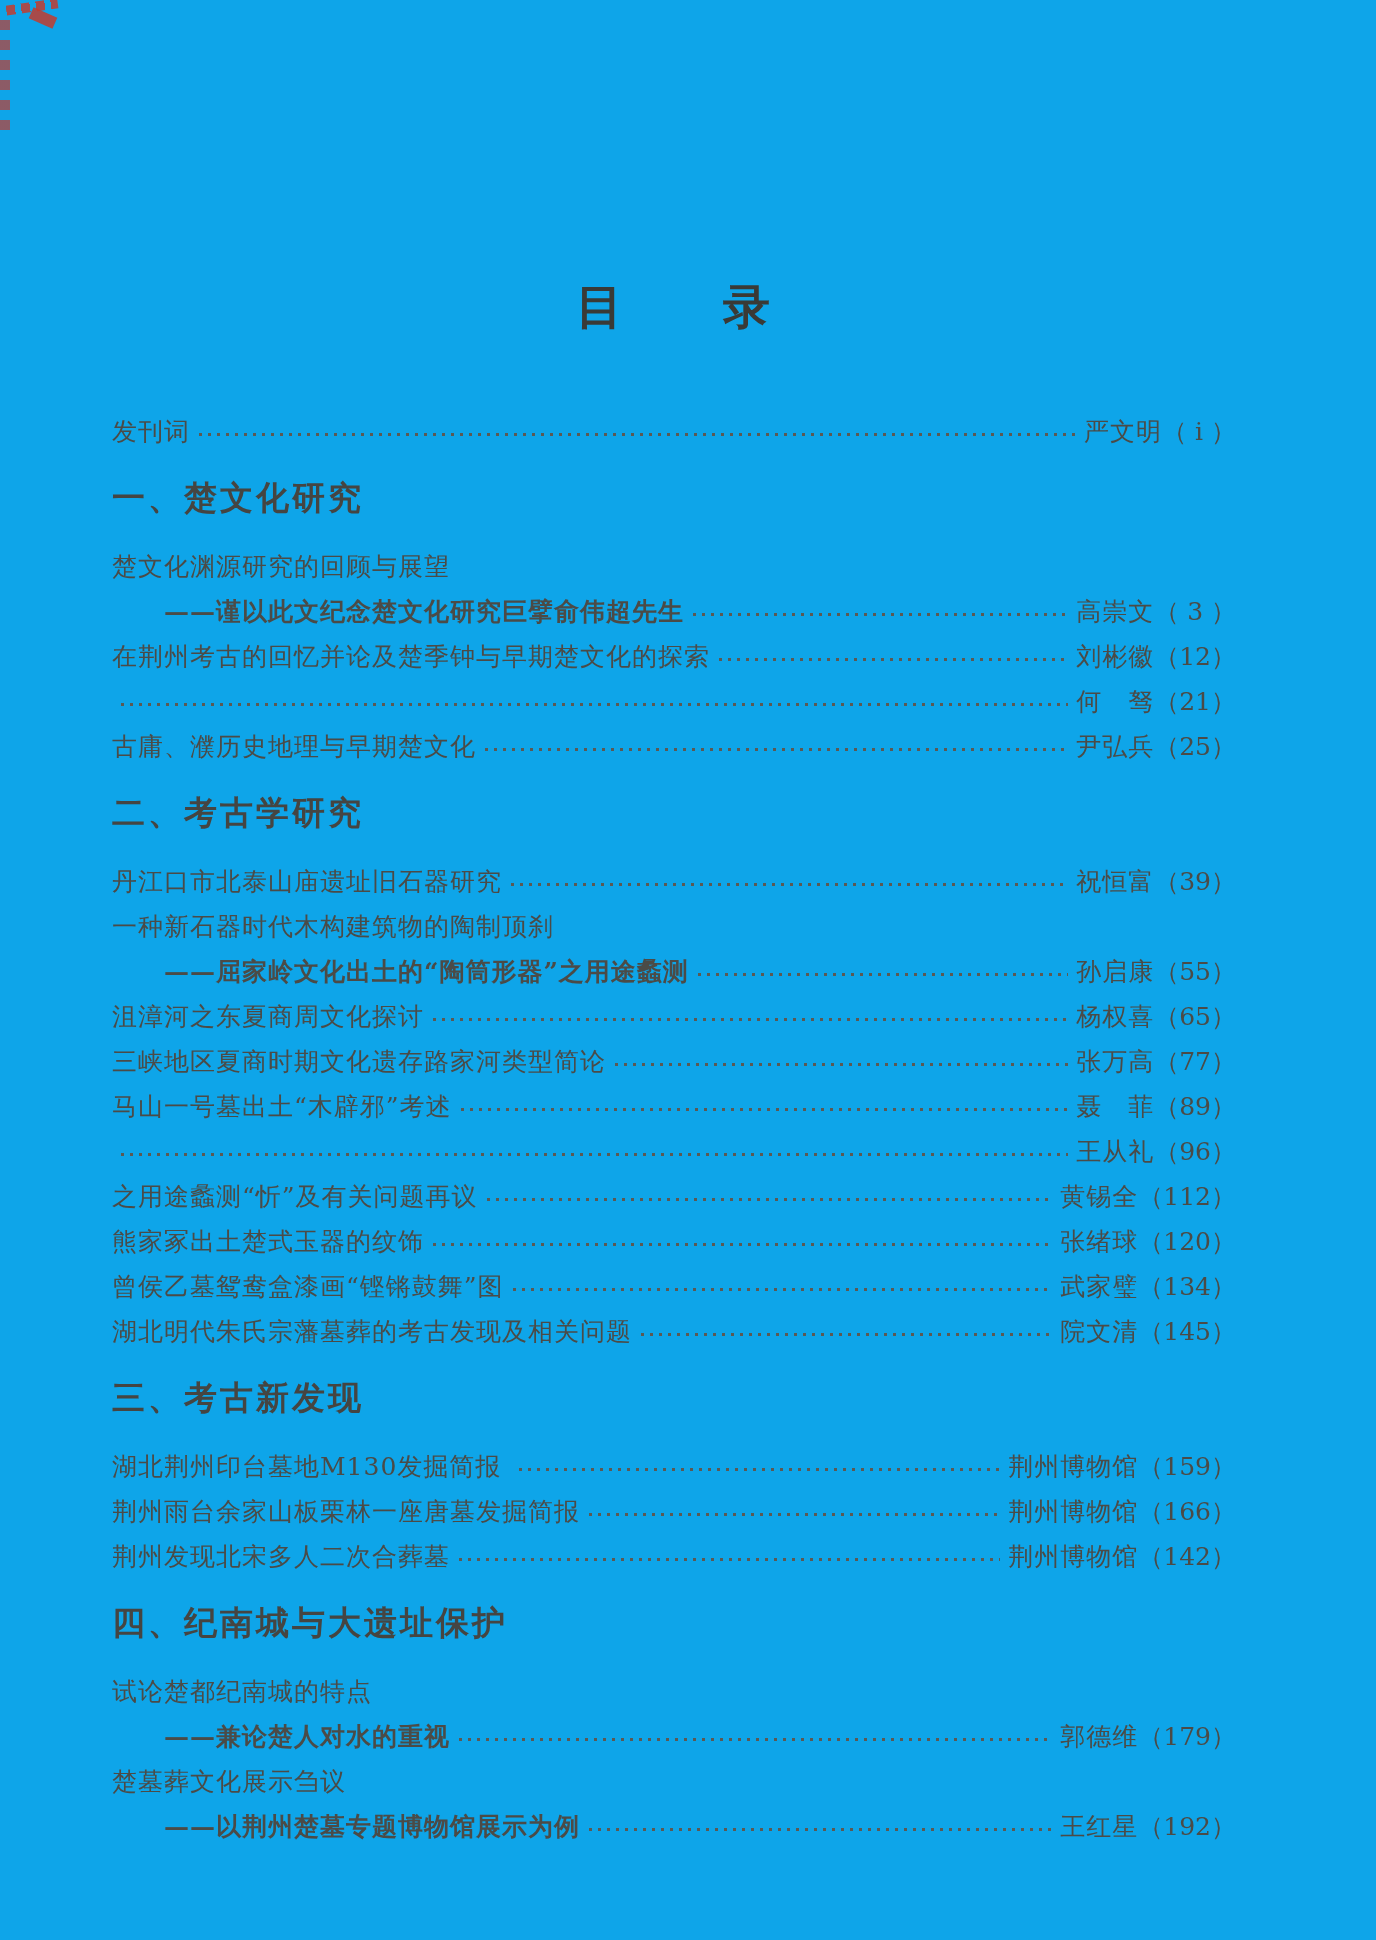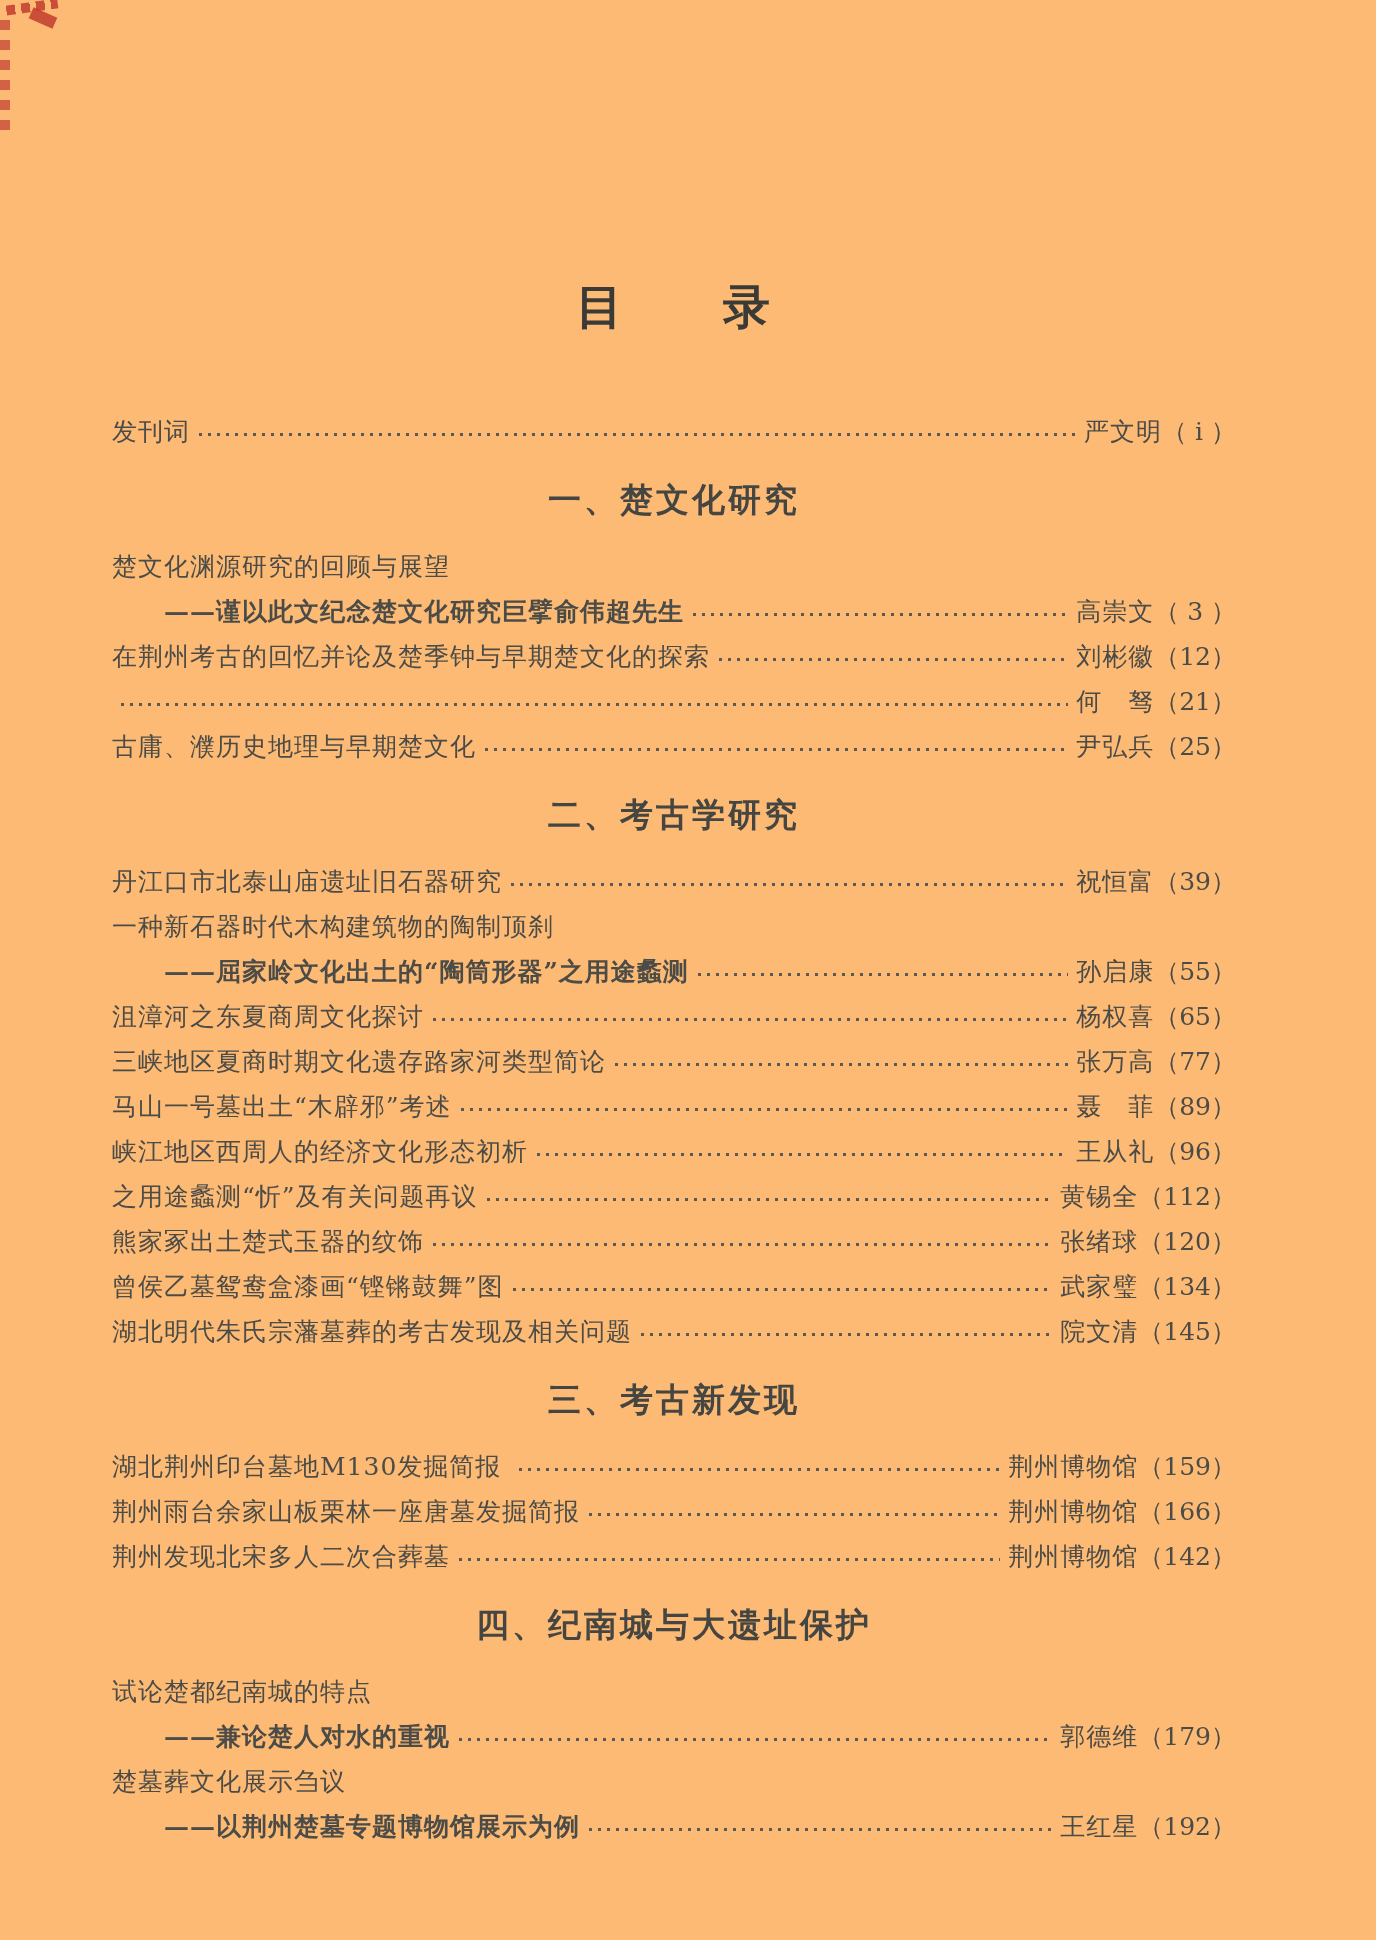--- a/index.html
+++ b/index.html
@@ -3,21 +3,21 @@
 <meta charset="utf-8">
 <style>
   html,body{margin:0;padding:0;}
   body{
     width:1376px;height:1940px;
     background:#e8e8e6;
     font-family:"DejaVu Serif","Liberation Serif",serif;
   }
   .page{
     position:relative;width:1376px;height:1940px;
-    background:#fdba74;overflow:hidden;color:#4b4b47;
+    background:#0ea5e9;overflow:hidden;color:#4b4b47;
   }
   
   .mark{position:absolute;background:#c23b2e;opacity:.85;}
   .mark.m1{left:6px;top:2px;width:52px;height:10px;transform:rotate(-8deg);
     background:repeating-linear-gradient(90deg,#c23b2e 0 9px,rgba(0,0,0,0) 9px 15px);}
   .mark.m2{left:0;top:20px;width:10px;height:118px;
     background:repeating-linear-gradient(180deg,#c23b2e 0 10px,rgba(0,0,0,0) 10px 20px);opacity:.7;}
   .mark.m3{left:30px;top:12px;width:26px;height:12px;transform:rotate(24deg);}
 
   .content{position:absolute;left:112px;top:0;width:1124px;}
@@ -45,22 +45,21 @@
     background-size:9px 45px;
     background-repeat:repeat-x;
     background-position:0 3px;
   }
   .eauthor{flex:0 0 auto;white-space:pre;}
   .epage{flex:0 0 auto;white-space:pre;letter-spacing:0;}
 
   .sec-heading{
     height:45px;line-height:45px;
     margin-top:24px;margin-bottom:21px;
-    text-align:center;
-    font-family:Liberation Serif, serif;
+    font-family:Liberation Mono, monospace;
     font-weight:700;font-size:33px;letter-spacing:3px;
     color:#454542;
   }
 </style>
 </head>
 <body>
 
 <div class="page">
   <div class="mark m1"></div>
   <div class="mark m2"></div>
@@ -145,21 +144,20 @@
     </div>
 
     <div class="row">
       <span class="etitle">马山一号墓出土“木辟邪”考述</span>
       <span class="leader"></span>
       <span class="eauthor">聂　菲</span>
       <span class="epage">（89）</span>
     </div>
 
     <div class="row">
-      <span class="etitle">峡江地区西周人的经济文化形态初析</span>
       <span class="leader"></span>
       <span class="eauthor">王从礼</span>
       <span class="epage">（96）</span>
     </div>
 
     <div class="row">
       <span class="etitle">之用途蠡测“忻”及有关问题再议</span>
       <span class="leader"></span>
       <span class="eauthor">黄锡全</span>
       <span class="epage">（112）</span>

